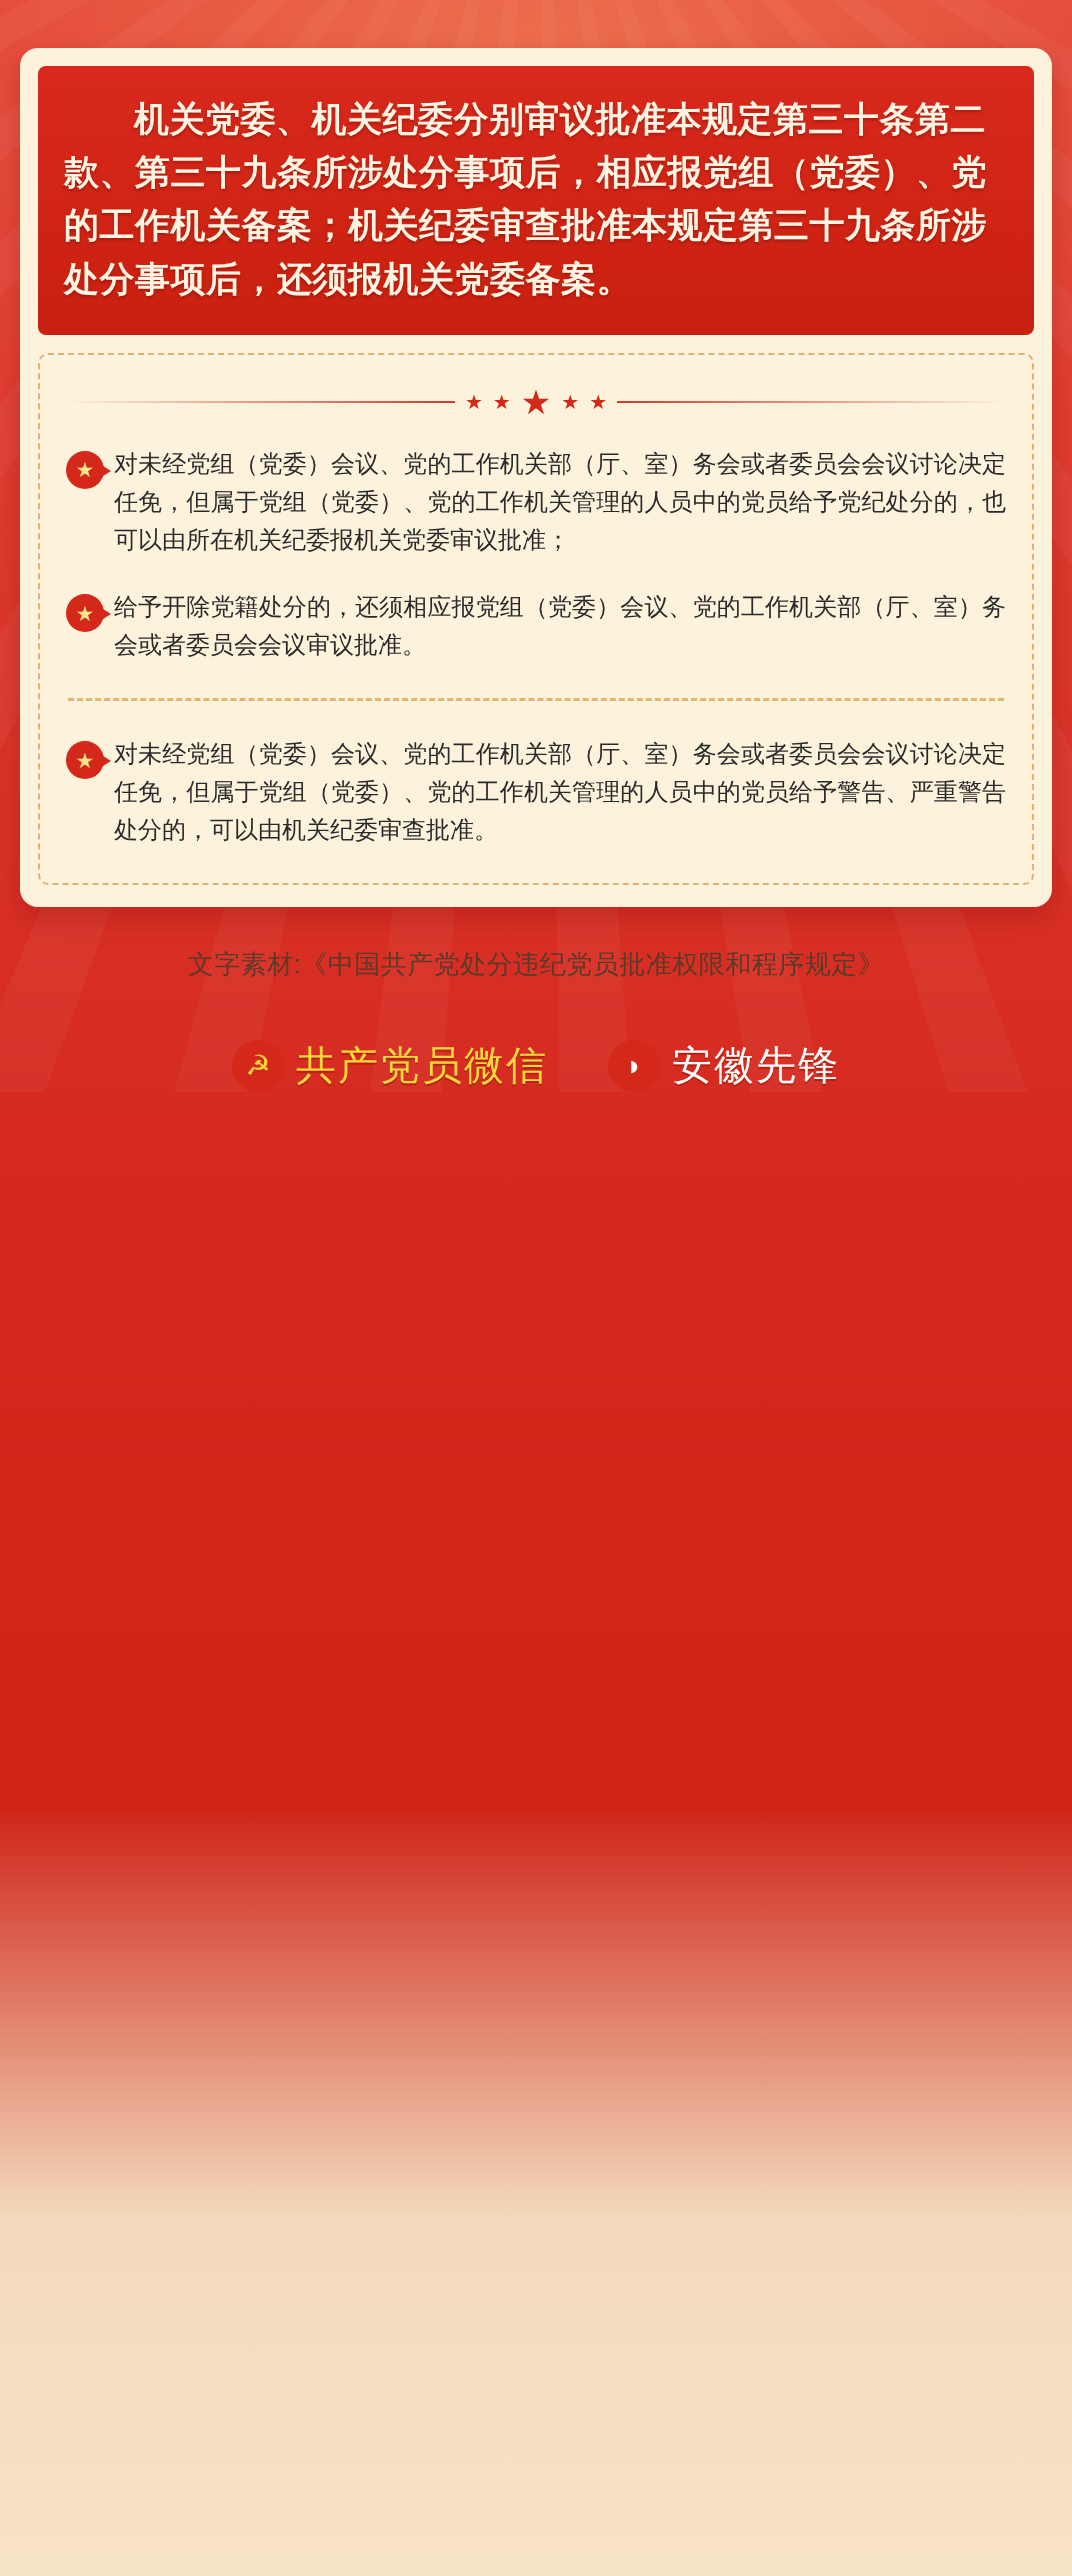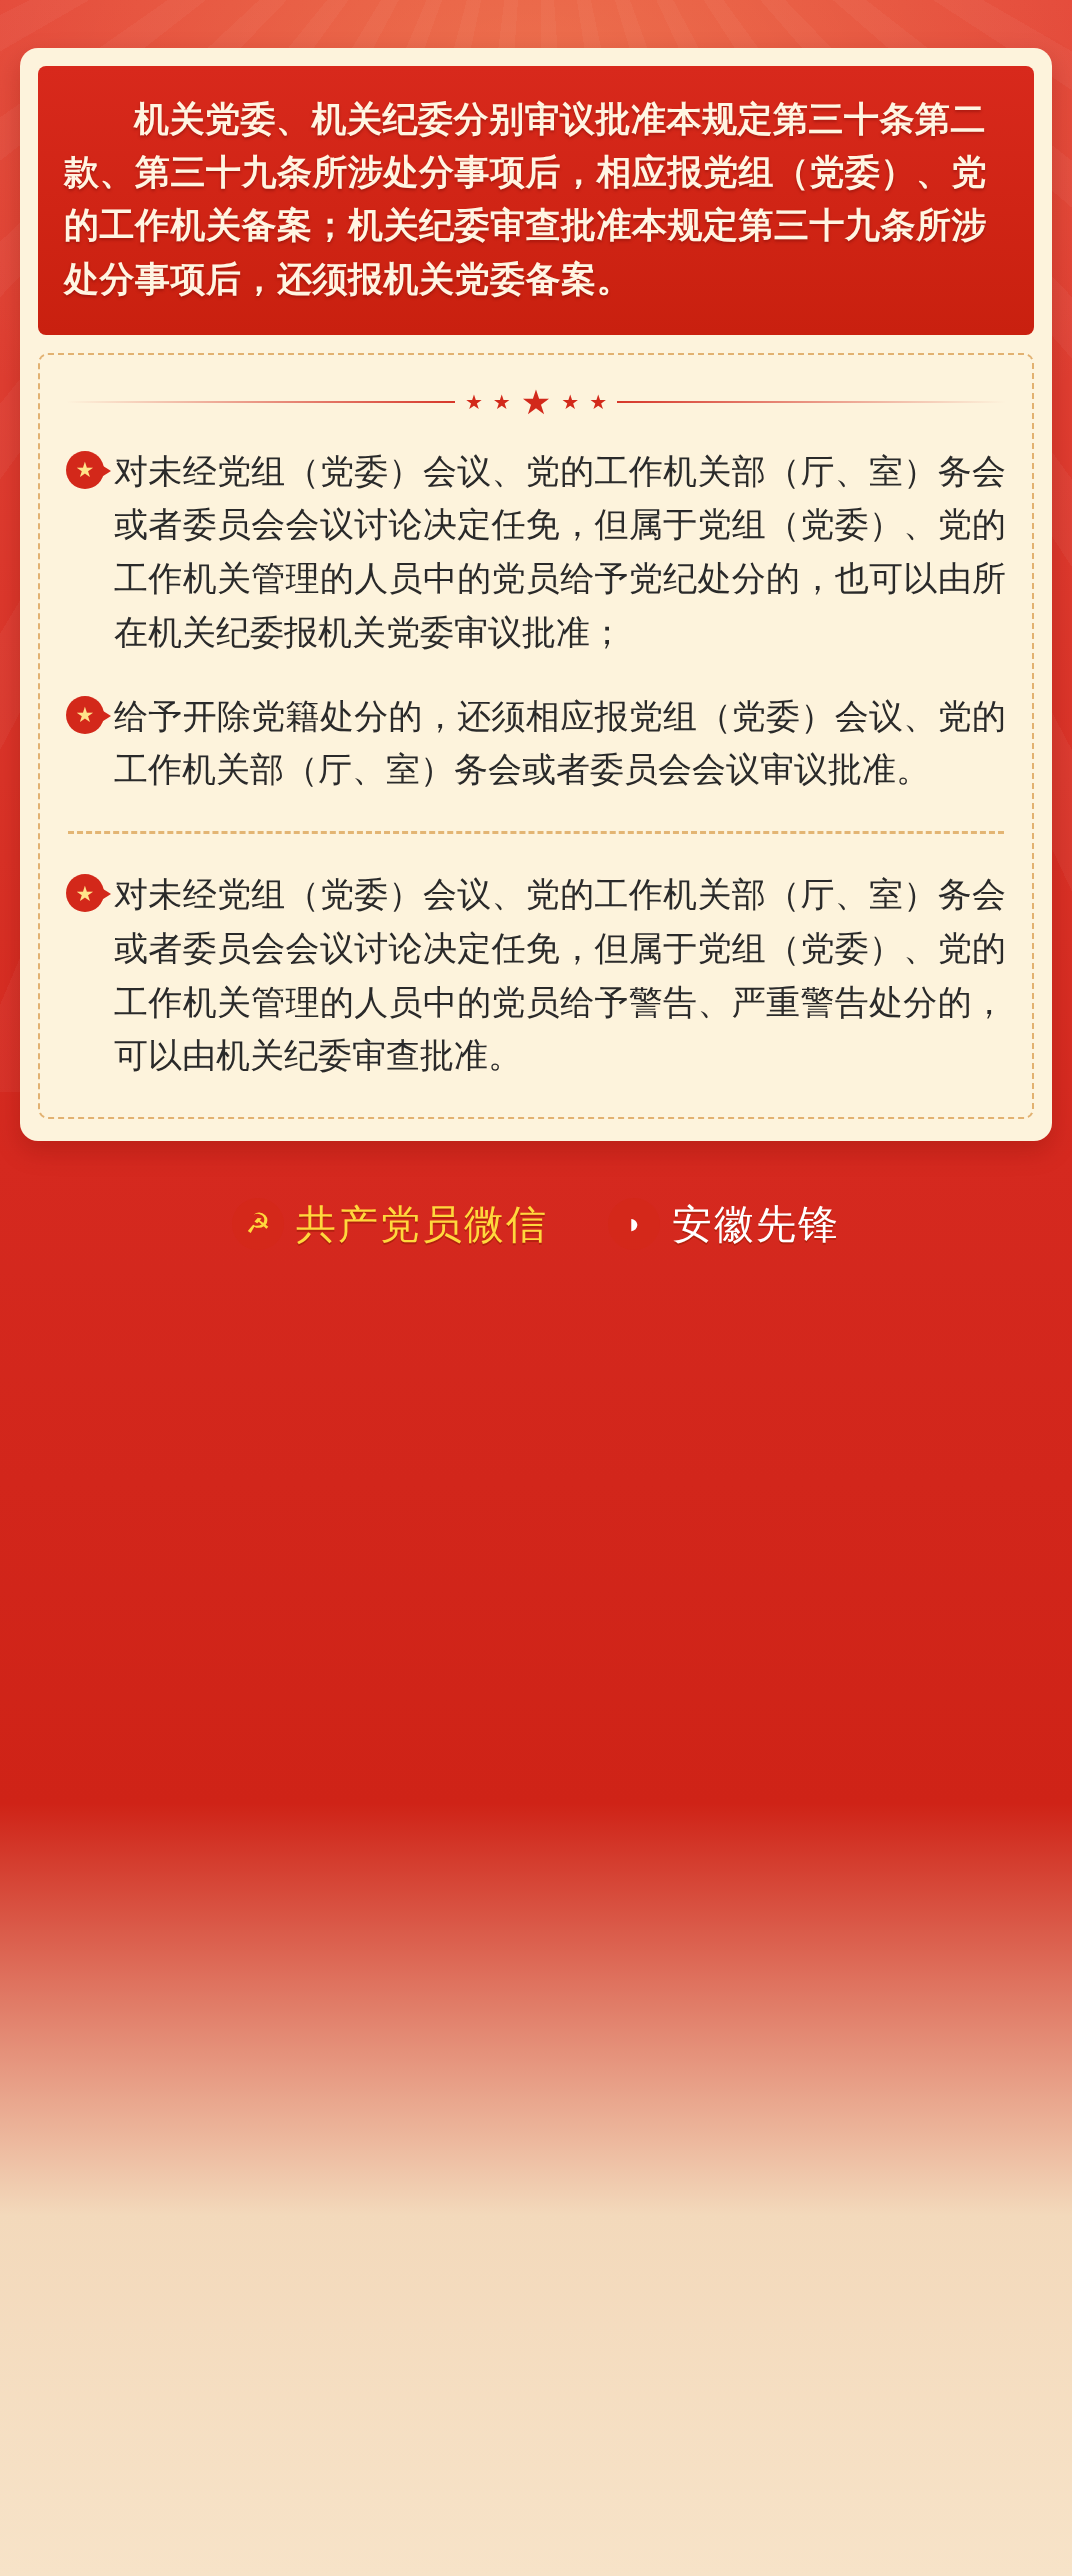--- a/index.html
+++ b/index.html
@@ -152,21 +152,21 @@
   .bullet-icon .tri {
     position: absolute;
     left: 34px; top: 13px;
     width: 0; height: 0;
     border-left: 11px solid #d3281a;
     border-top: 7px solid transparent;
     border-bottom: 7px solid transparent;
   }
   .bullet-text {
     flex: 1 1 auto;
-    font-size: 34px;
+    font-size: 24px;
     line-height: 1.58;
     color: #2a2a2a;
     text-align: justify;
   }
   .dash-sep {
     border-top: 3px dashed #e3b574;
     margin: 34px 2px 34px 2px;
   }
 
   
@@ -307,20 +307,21 @@
           <span class="circle">★</span>
           <span class="tri"></span>
         </span>
         <span class="bullet-text">对未经党组（党委）会议、党的工作机关部（厅、室）务会或者委员会会议讨论决定任免，但属于党组（党委）、党的工作机关管理的人员中的党员给予警告、严重警告处分的，可以由机关纪委审查批准。</span>
       </div>
 
     </div>
   </div>
 
 
+  <div class="source">文字素材:《中国共产党处分违纪党员批准权限和程序规定》</div>
 
   <div class="footer">
     <div class="logo one">
       <span class="emblem">☭</span>
       <span class="ltext">共产党员微信</span>
     </div>
     <div class="logo two">
       <span class="emblem white">◗</span>
       <span class="ltext">安徽先锋</span>
     </div>

